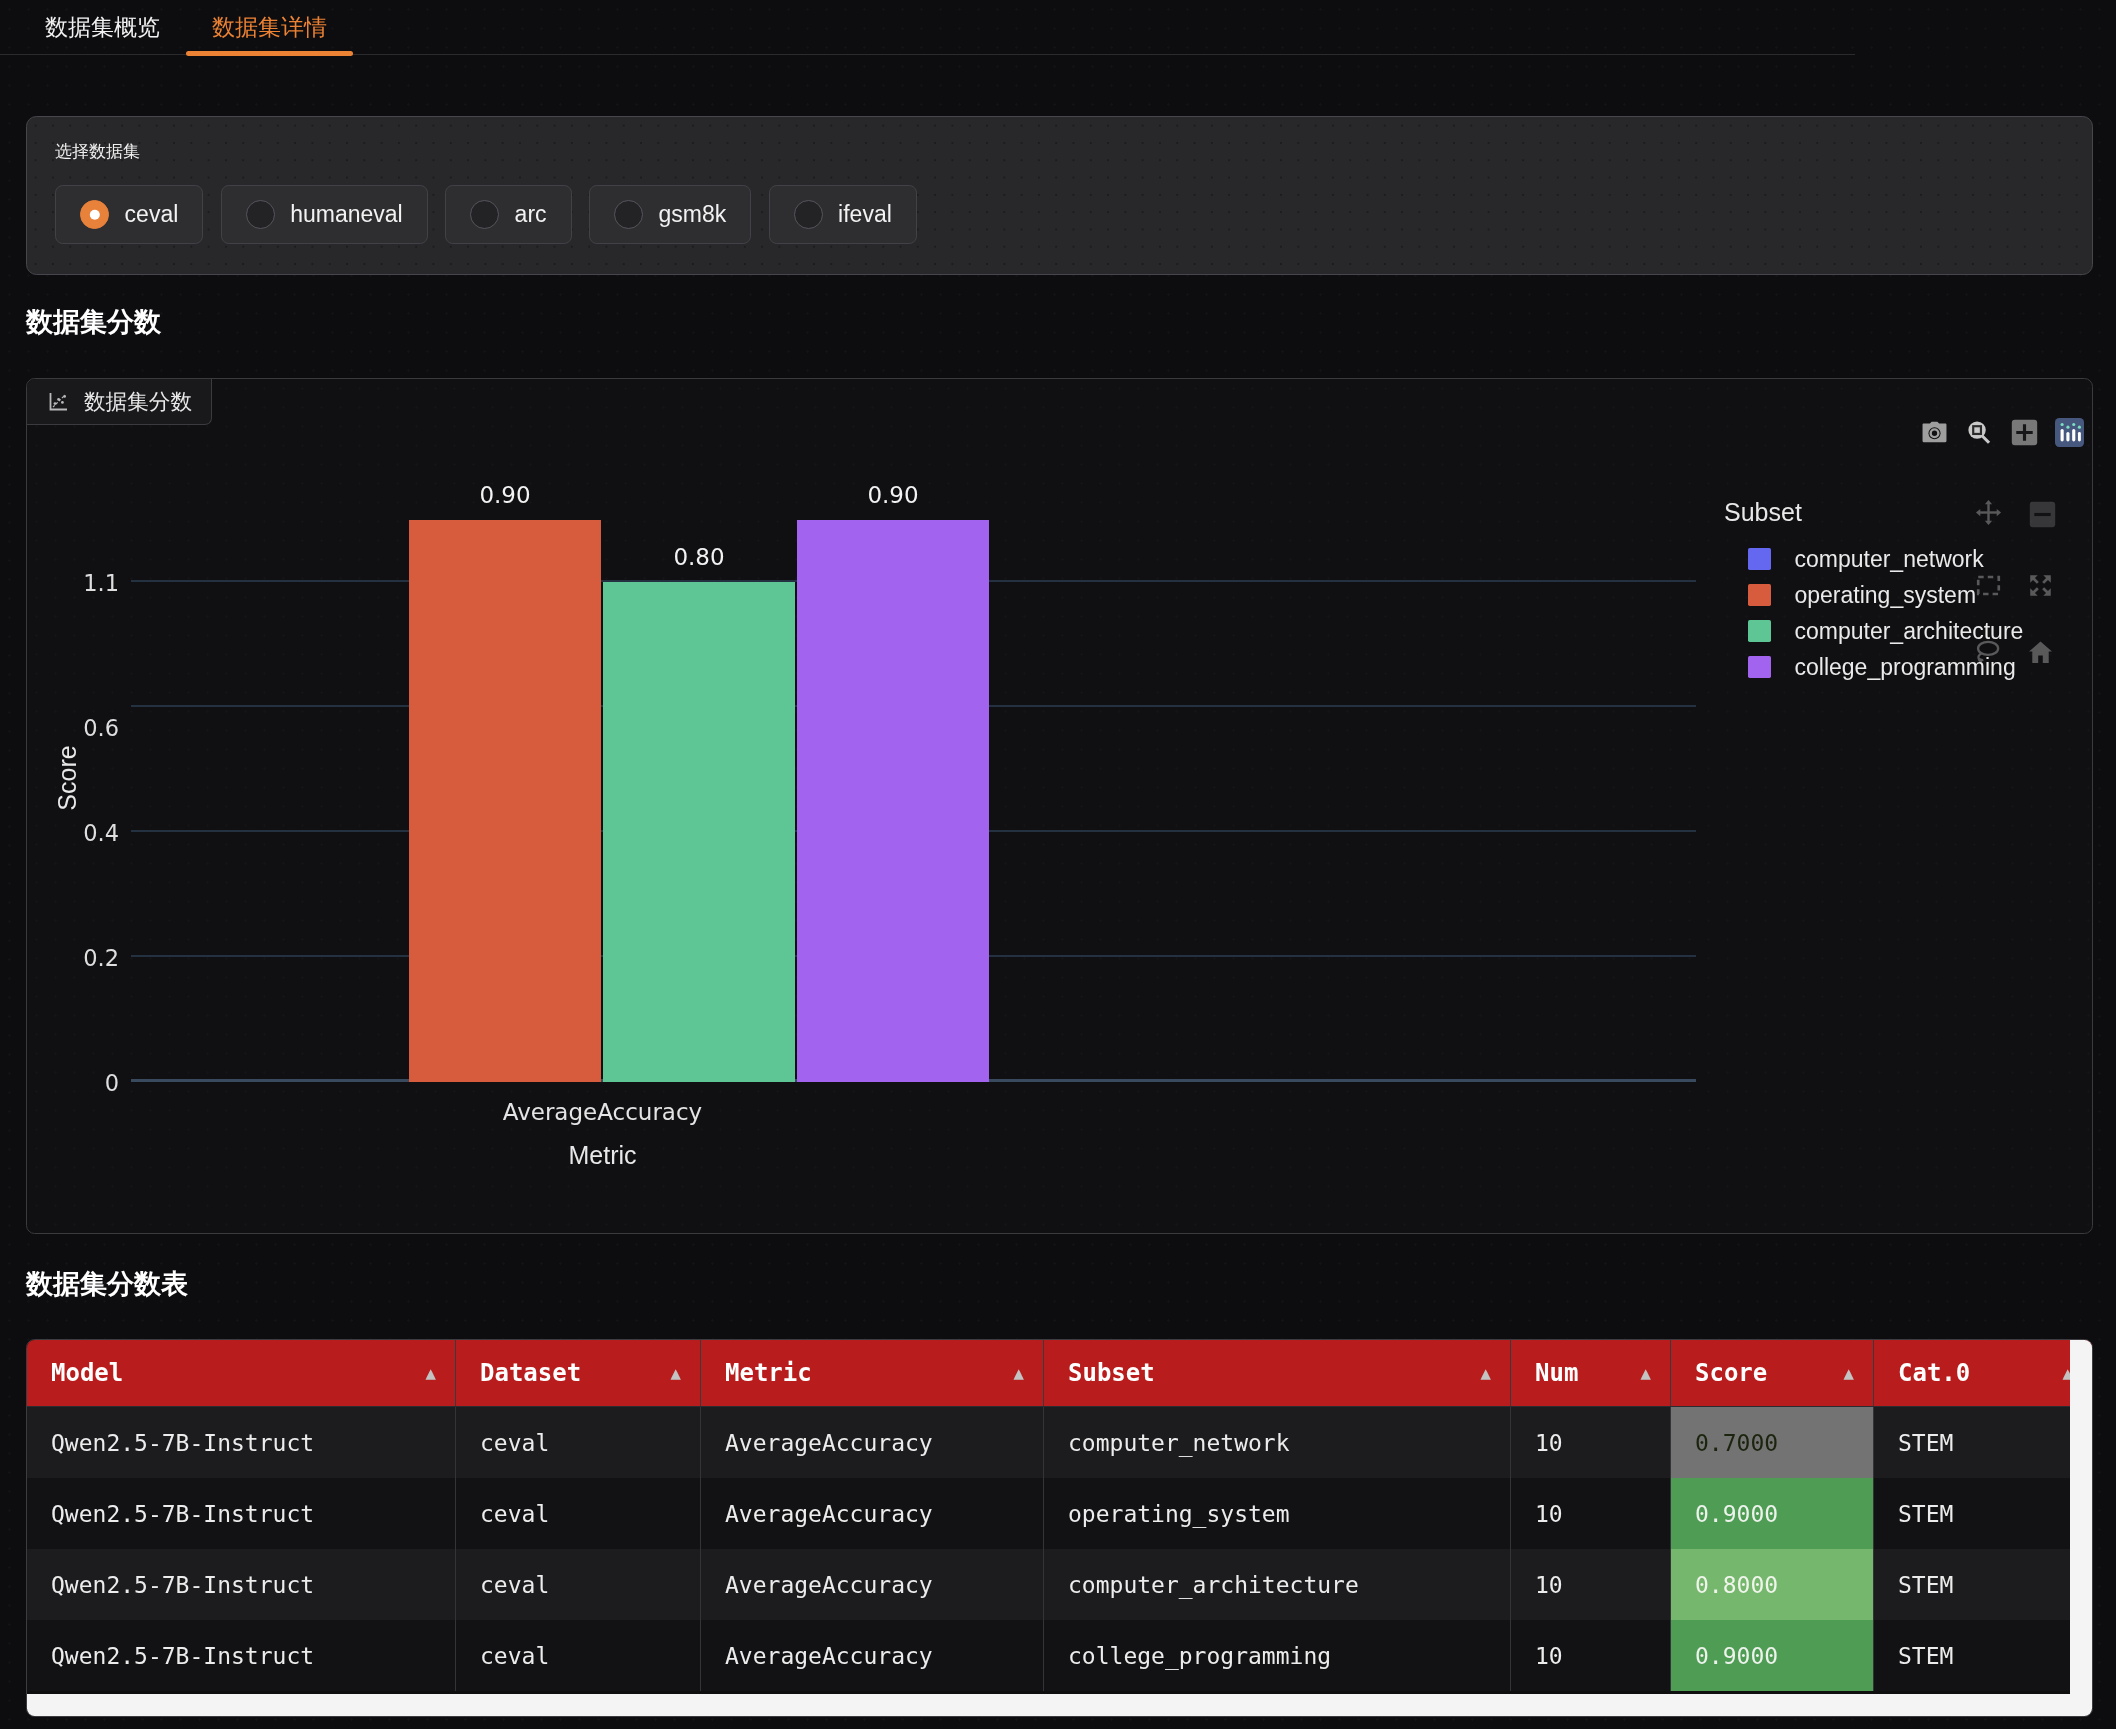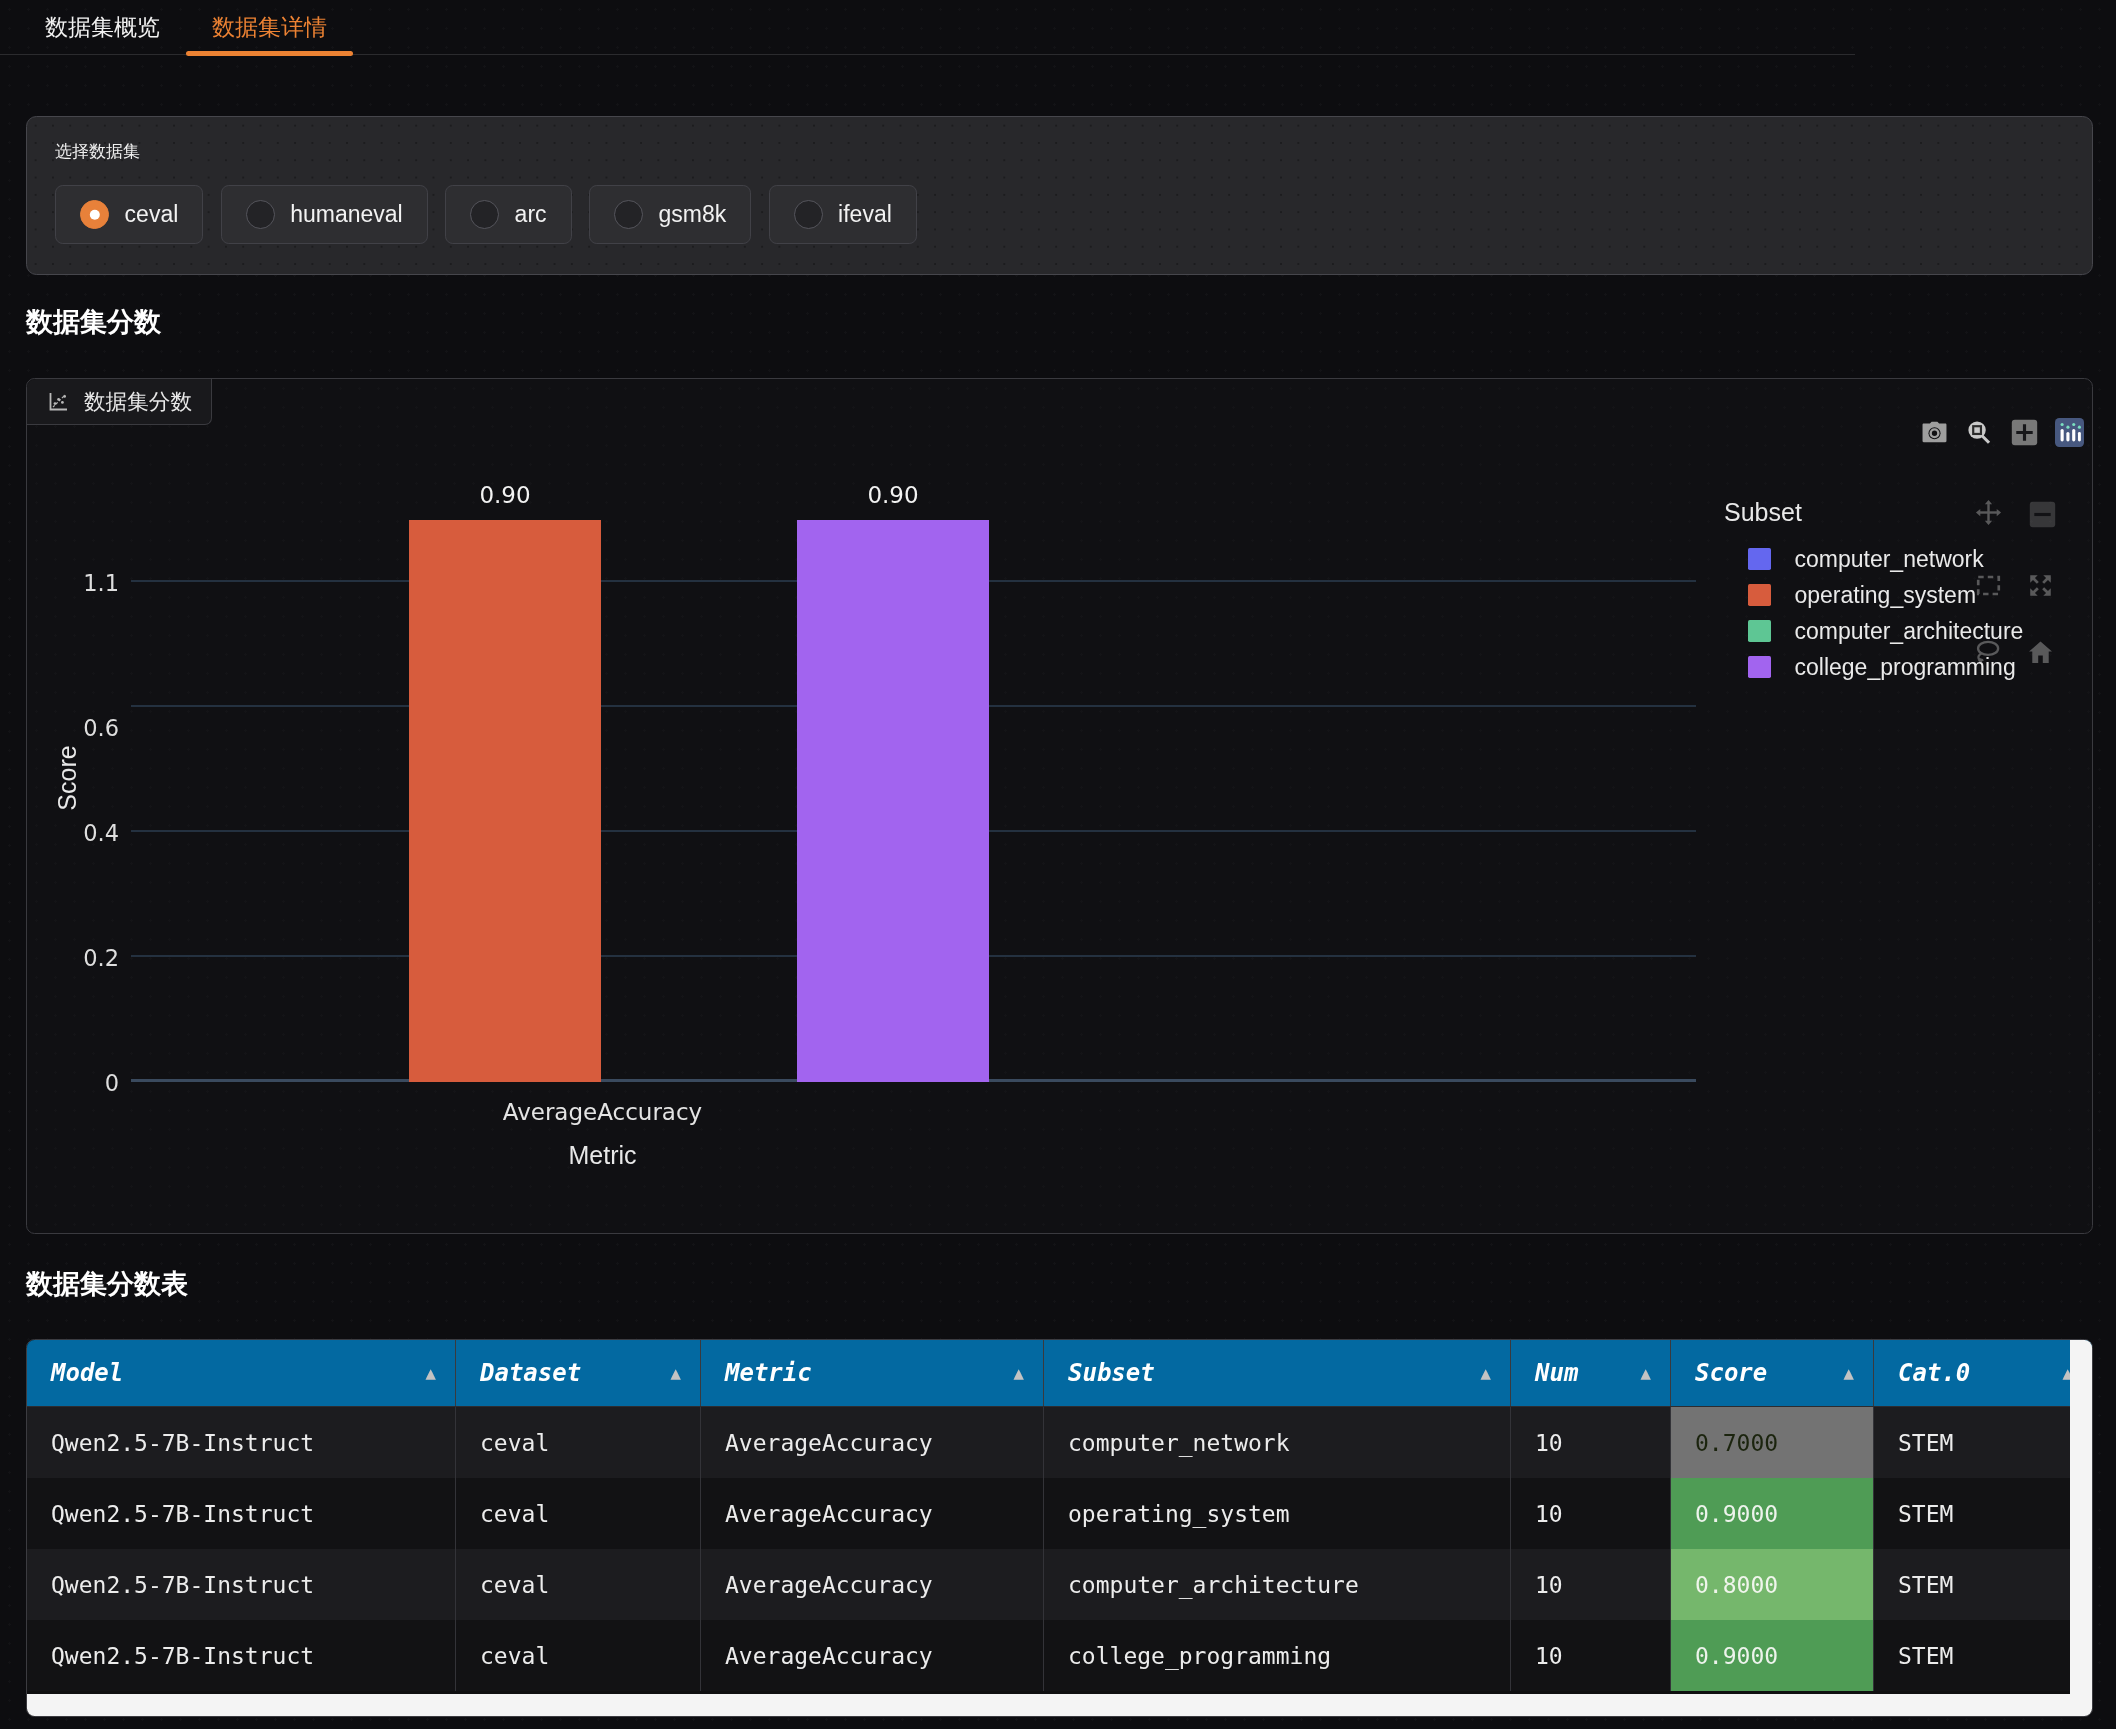--- a/index.html
+++ b/index.html
@@ -75,21 +75,21 @@
   .modebar { position:absolute; right:7px; top:38px; display:flex; gap:14px; }
   .mb-btn { width:31px; height:31px; display:flex; align-items:center; justify-content:center;
     color:#9e9e9e; cursor:pointer; }
   .mb-btn svg { width:29px; height:29px; }
   .mb-faded { position:absolute; width:31px; height:31px; opacity:0.38; color:#cfcfcf; cursor:pointer; }
   .mb-faded svg { width:29px; height:29px; }
   
   .table-wrap { position:absolute; left:26px; top:1339px; width:2067px; height:378px;
     background:#0f0f10; border:0.9px solid #3c3c41; border-radius:8.6px; overflow:hidden;
     font-family:"DejaVu Sans Mono","Liberation Mono",monospace; }
-  .t-header { display:flex; height:67px; background:#0369a1; border-bottom:0.9px solid #2c2c30;font-style:italic; }
+  .t-header { display:flex; height:67px; background:#b91c1c; border-bottom:0.9px solid #2c2c30; }
   .t-hcell { display:flex; align-items:center; justify-content:space-between;
     padding:0 19px 0 24px; font-size:24px; font-weight:700; color:#ffffff;
     border-left:0.9px solid #3a3a3e; cursor:pointer; }
   .t-hcell:first-child { border-left:none; }
   .sort-arrow { font-size:17.3px; color:#c3c3c3; }
   .t-row { display:flex; height:71px; }
   .t-row:nth-child(odd) { background:#1c1c1f; }
   .t-row:nth-child(even) { background:#121214; }
   .t-cell { display:flex; align-items:center; padding-left:24px; font-size:23px; color:#ececec;
     border-left:0.9px solid #333338; overflow:hidden; white-space:nowrap; }
@@ -251,20 +251,23 @@
     <div class="ytick" style="bottom: 262px;">0.2</div>
     <div class="gridline" style="left: 104px; width: 1565px; bottom: 401px;"></div>
     <div class="ytick" style="bottom: 387px;">0.4</div>
     <div class="gridline" style="left: 104px; width: 1565px; bottom: 526px;"></div>
     <div class="ytick" style="bottom: 492px;">0.6</div>
     <div class="gridline" style="left: 104px; width: 1565px; bottom: 651px;"></div>
     <div class="ytick" style="bottom: 637px;">1.1</div>
     <div class="bar" style="left: 382px; bottom: 151px; width: 192px; height: 562px; background: rgb(215, 92, 61);">
       <div class="bar-value">0.90</div>
     </div>
+    <div class="bar" style="left: 576px; bottom: 151px; width: 192px; height: 500px; background: rgb(94, 198, 148);">
+      <div class="bar-value">0.80</div>
+    </div>
     <div class="bar" style="left: 770px; bottom: 151px; width: 192px; height: 562px; background: rgb(162, 100, 239);">
       <div class="bar-value">0.90</div>
     </div>
     <div class="xtick" style="left: 189px; width: 773px; top: 720px;">AverageAccuracy</div>
     <div class="xtitle" style="left: 189px; width: 773px; top: 762px;">Metric</div>
   </div>
 
 <div class="section-heading" id="h-table">数据集分数表</div>
 
 <div class="table-wrap">

